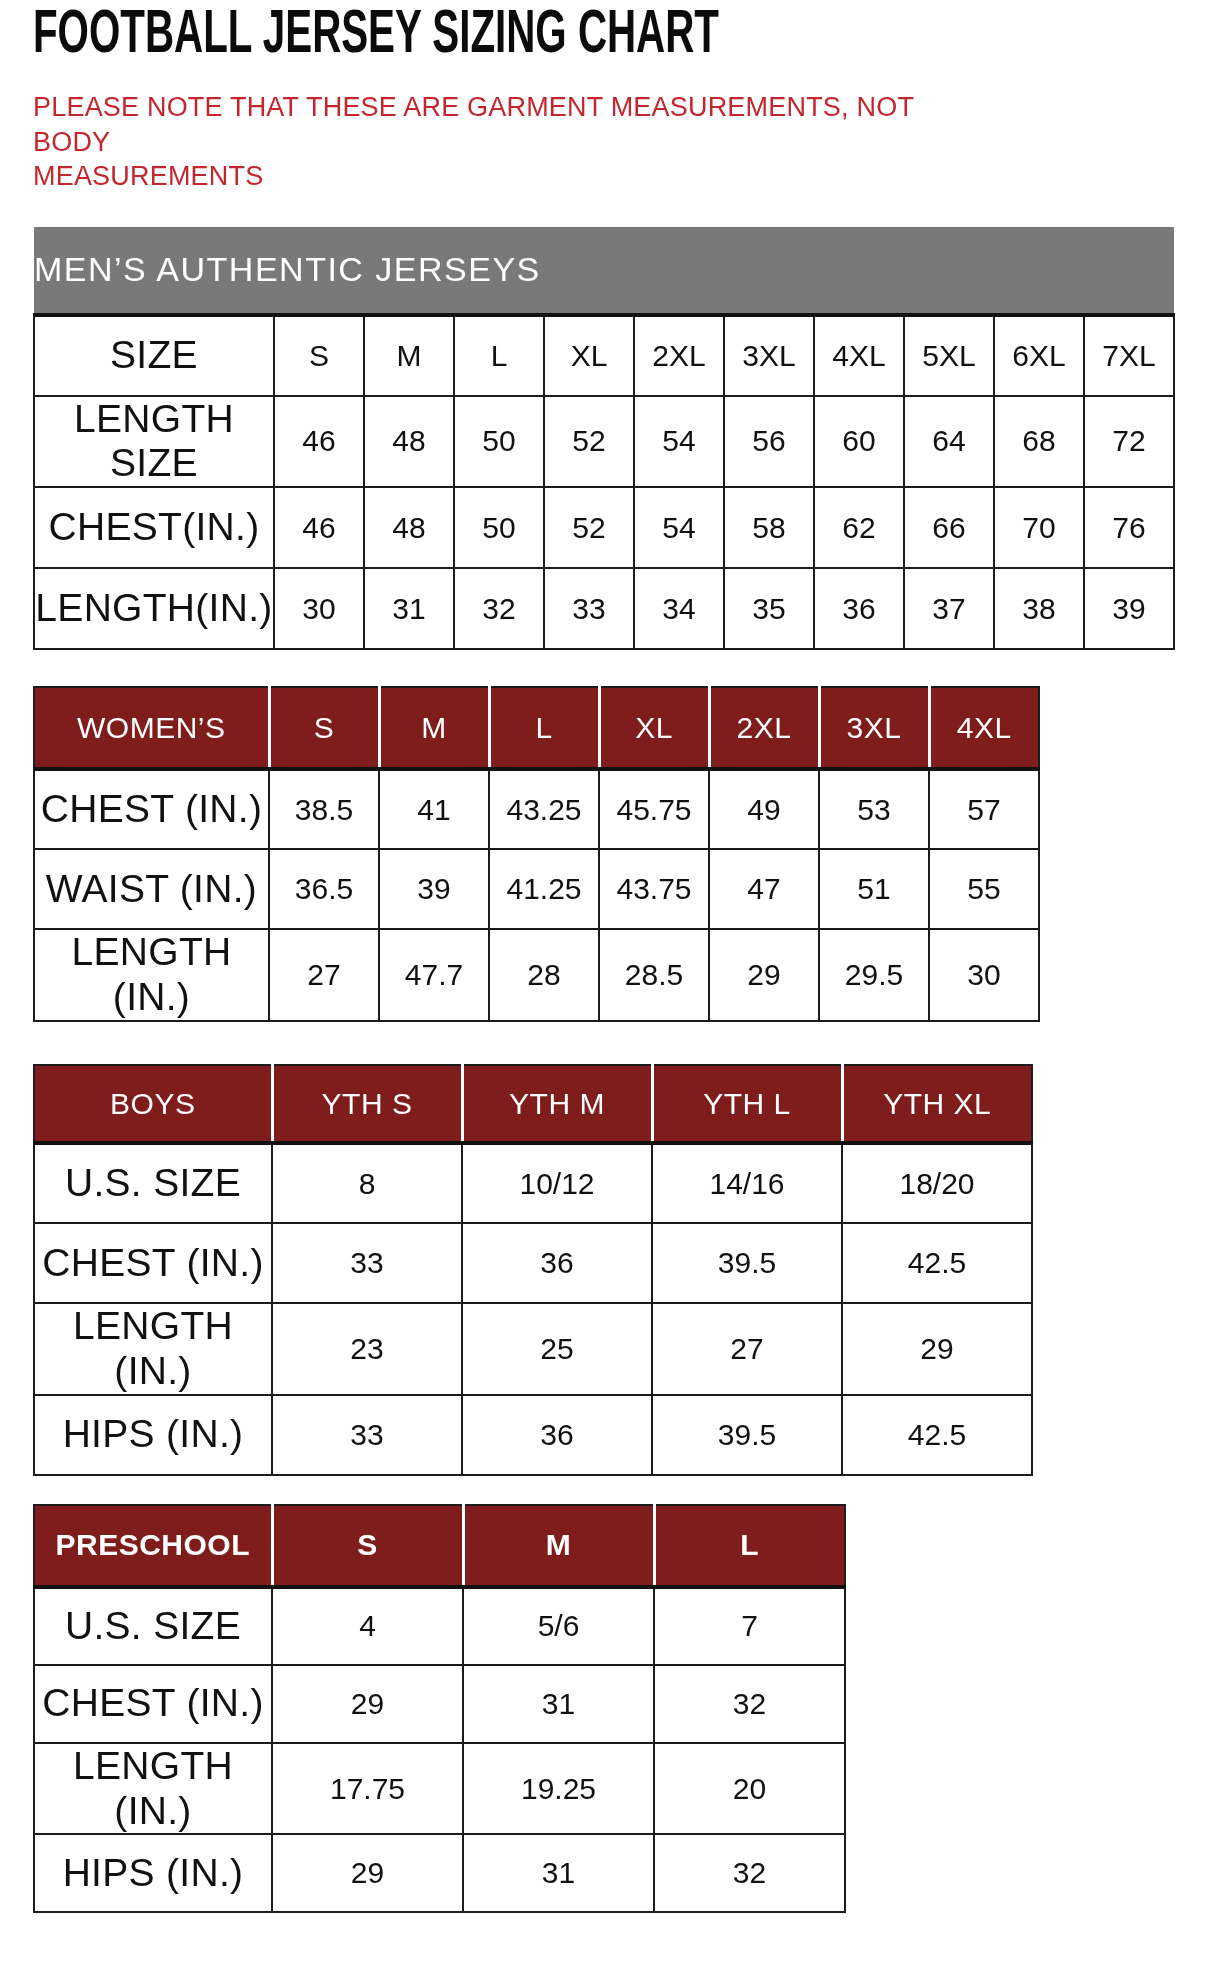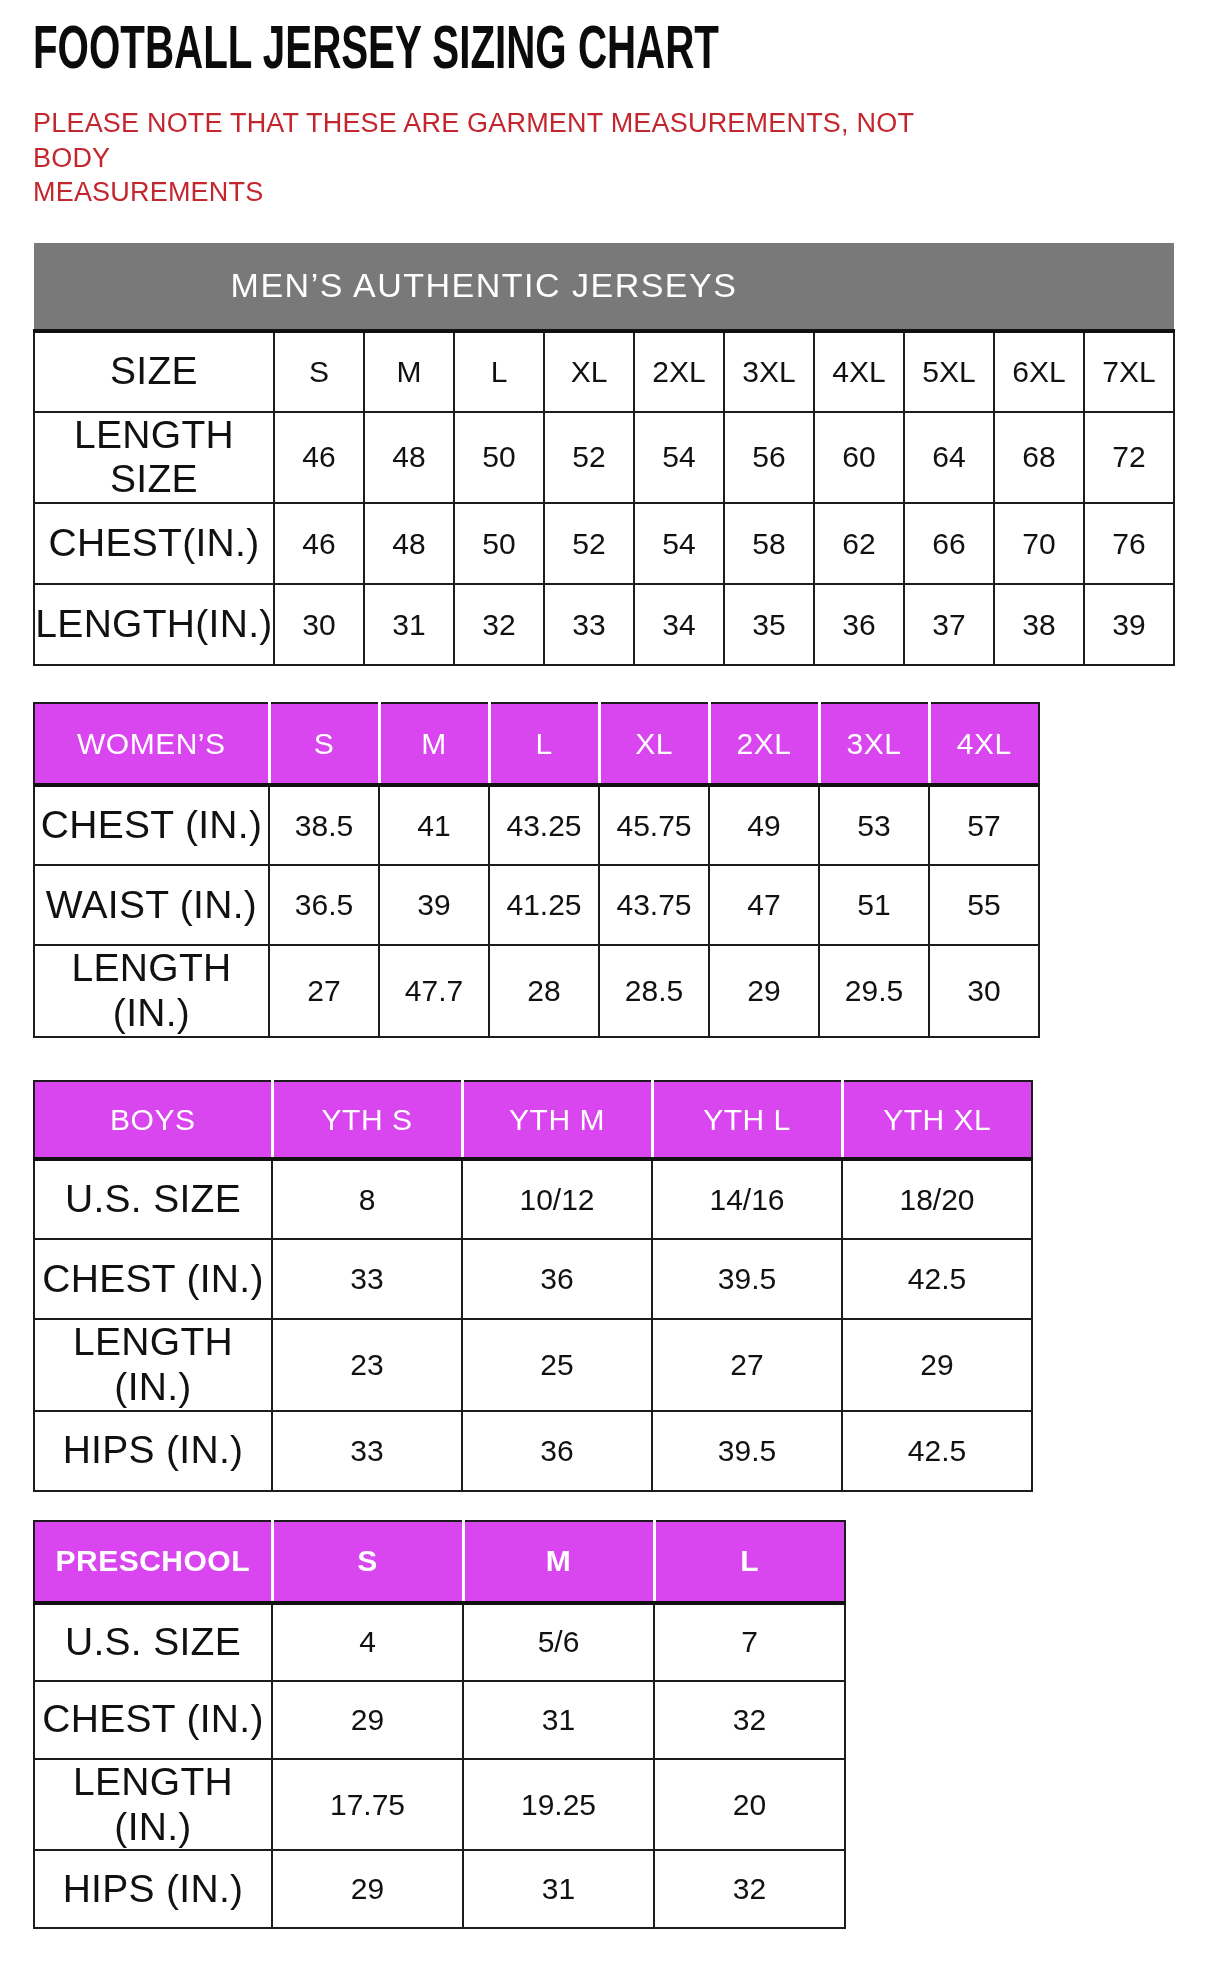--- a/index.html
+++ b/index.html
@@ -5,21 +5,21 @@
   * { margin: 0; padding: 0; box-sizing: border-box; }
   html, body { background: #ffffff; }
   body {
     width: 1220px;
     height: 1974px;
     position: relative;
     font-family: "Liberation Sans", "DejaVu Sans", sans-serif;
     color: #111;
     overflow: hidden;
   }
-  .page { padding-left: 33px; padding-top: 16px; }
+  .page { padding-left: 33px; }
 
   
   .title {
     display: inline-block;
     font-size: 62px;
     font-weight: 800;
     letter-spacing: 0px;
     color: #0b0b0b;
     transform: scaleX(0.65);
     transform-origin: left center;
@@ -42,27 +42,27 @@
   table { border-collapse: collapse; table-layout: fixed; }
   td { vertical-align: middle; text-align: center; }
 
   .banner-cell {
     background: #797979;
     color: #ffffff;
     font-size: 34px;
     letter-spacing: 1.5px;
     border: 0;
     border-bottom: 4px solid #111;
-    text-align: center;
+    text-align: left;
     padding-right: 240px;
     height: 88px;
     margin-left: 12px;
   }
   .gray-row .gray-cell {
-    background: #d946ef;
+    background: #7f1d1d;
     color: #ffffff;
     font-size: 30px;
     letter-spacing: 0.5px;
     border-top: 2px solid #1c1c1c;
     border-bottom: 4px solid #111;
     border-left: 3px solid #ffffff;
     border-right: 3px solid #ffffff;
   }
   .gray-row td:first-child { border-left: 2px solid #1c1c1c; }
   .gray-row td:last-child  { border-right: 2px solid #1c1c1c; }

